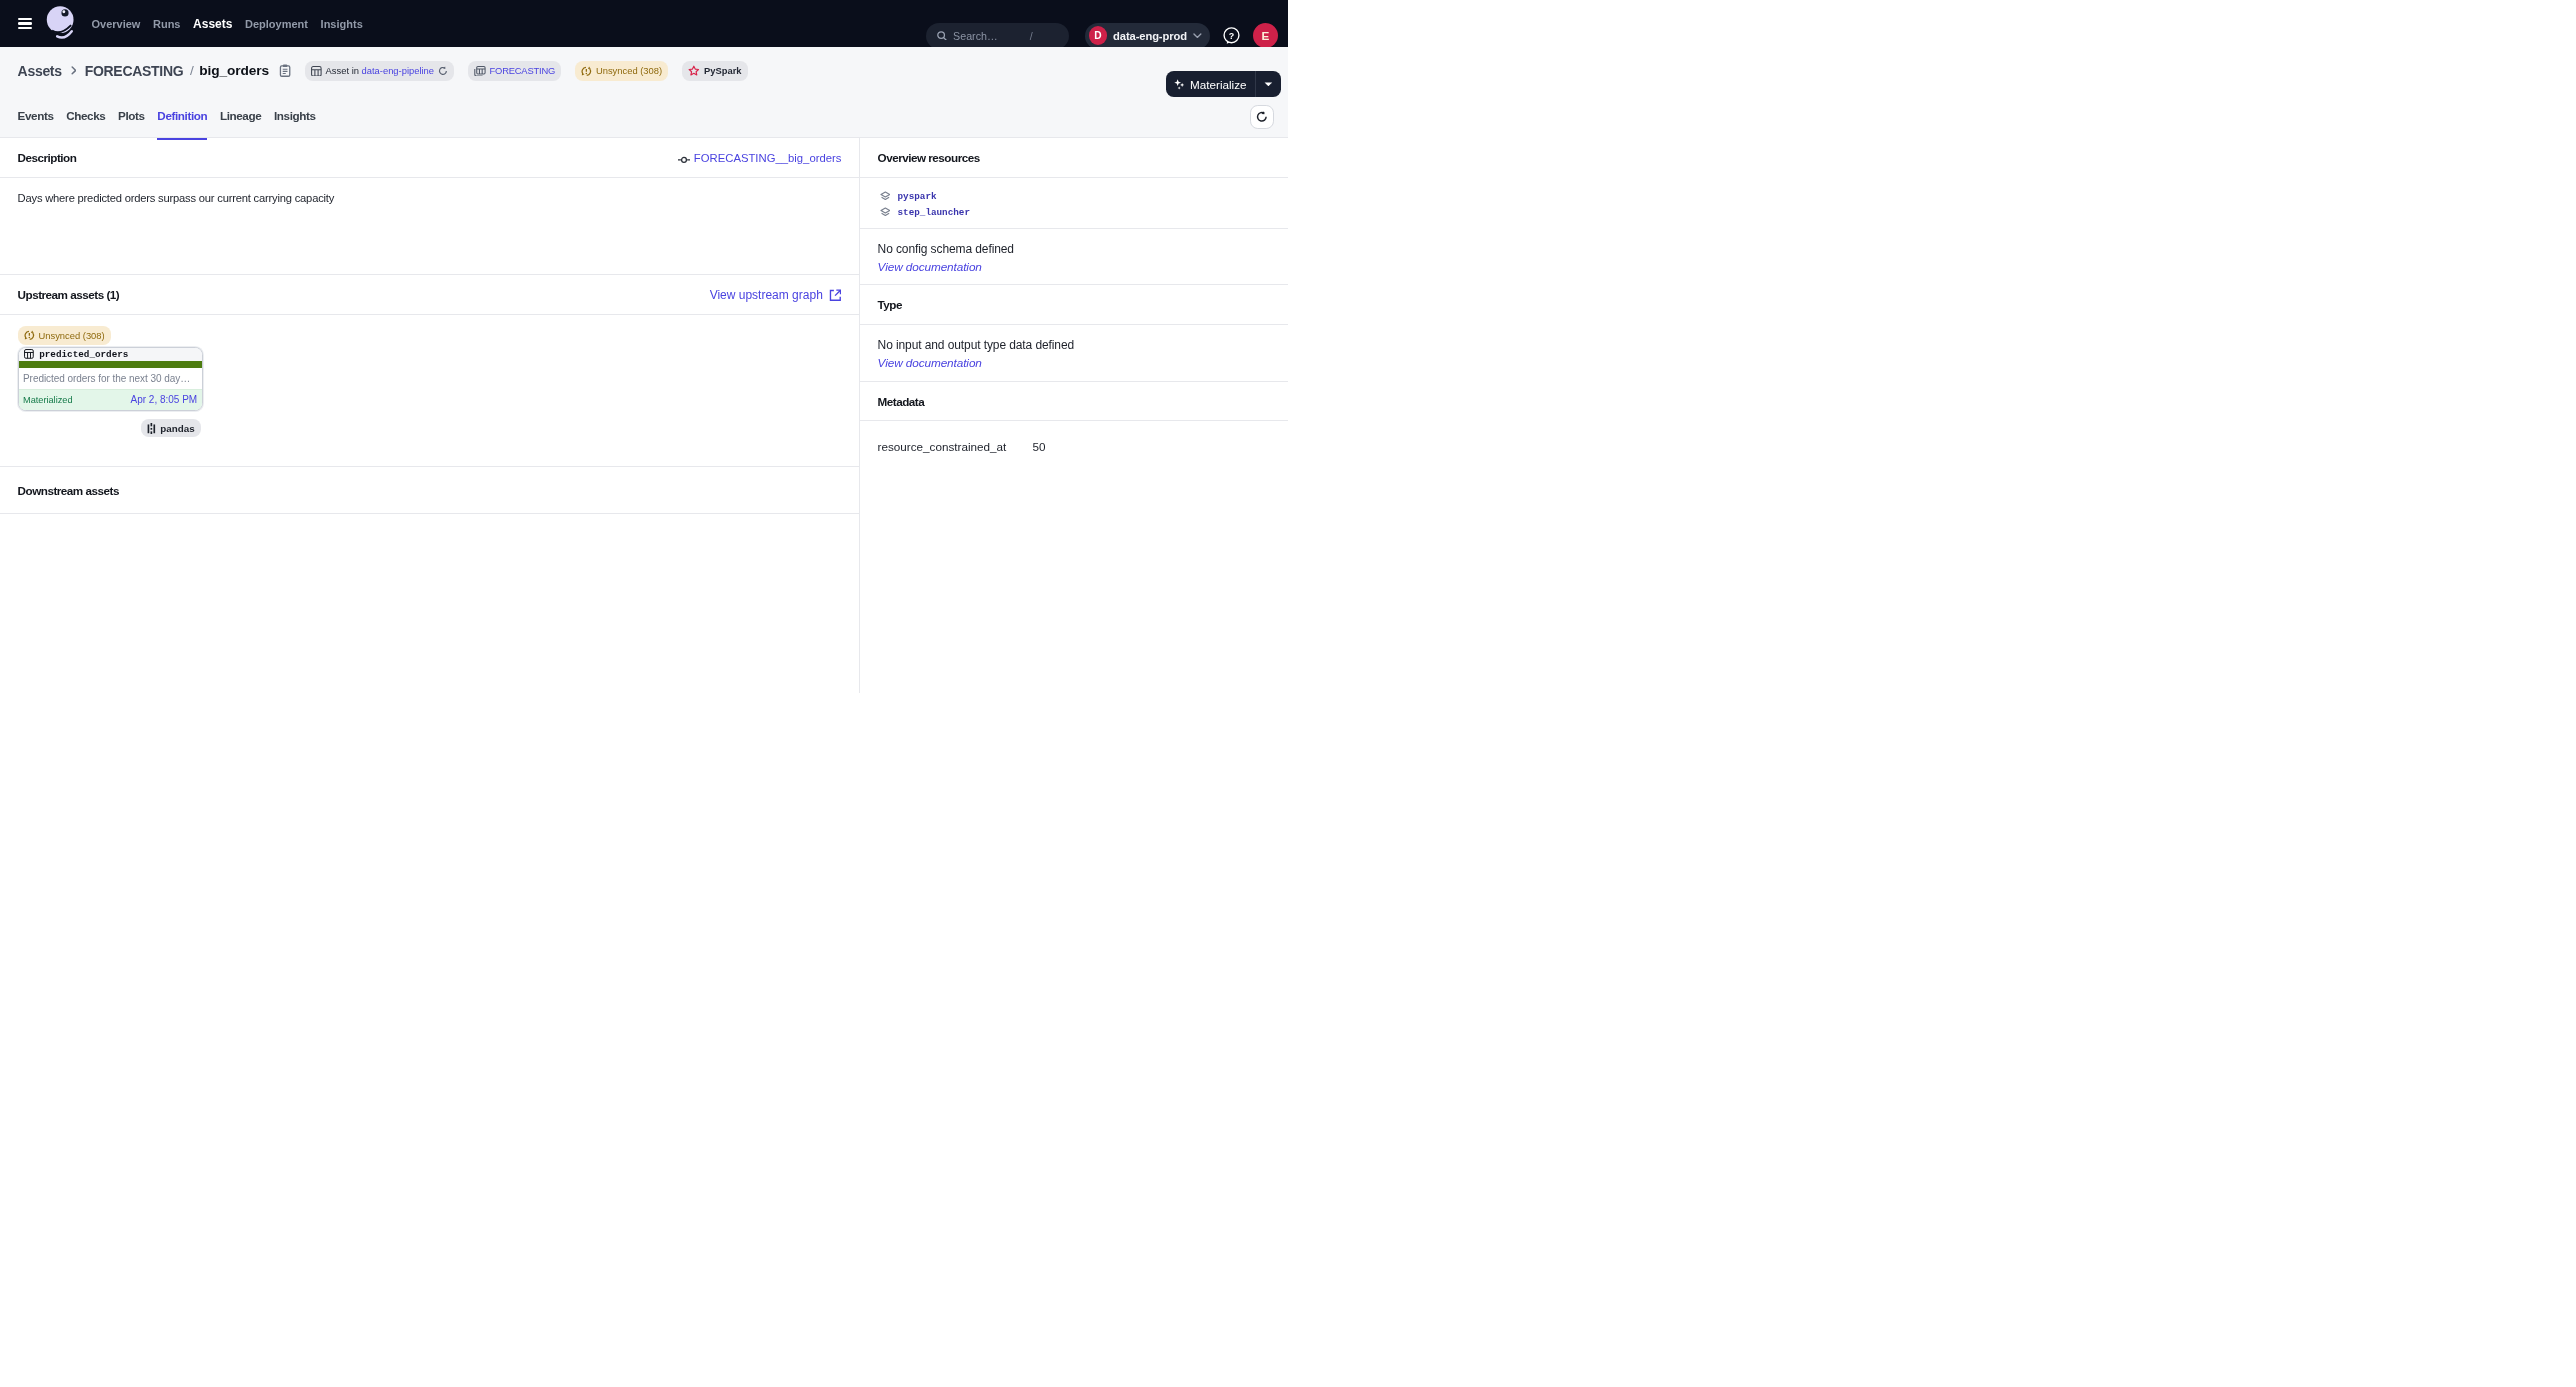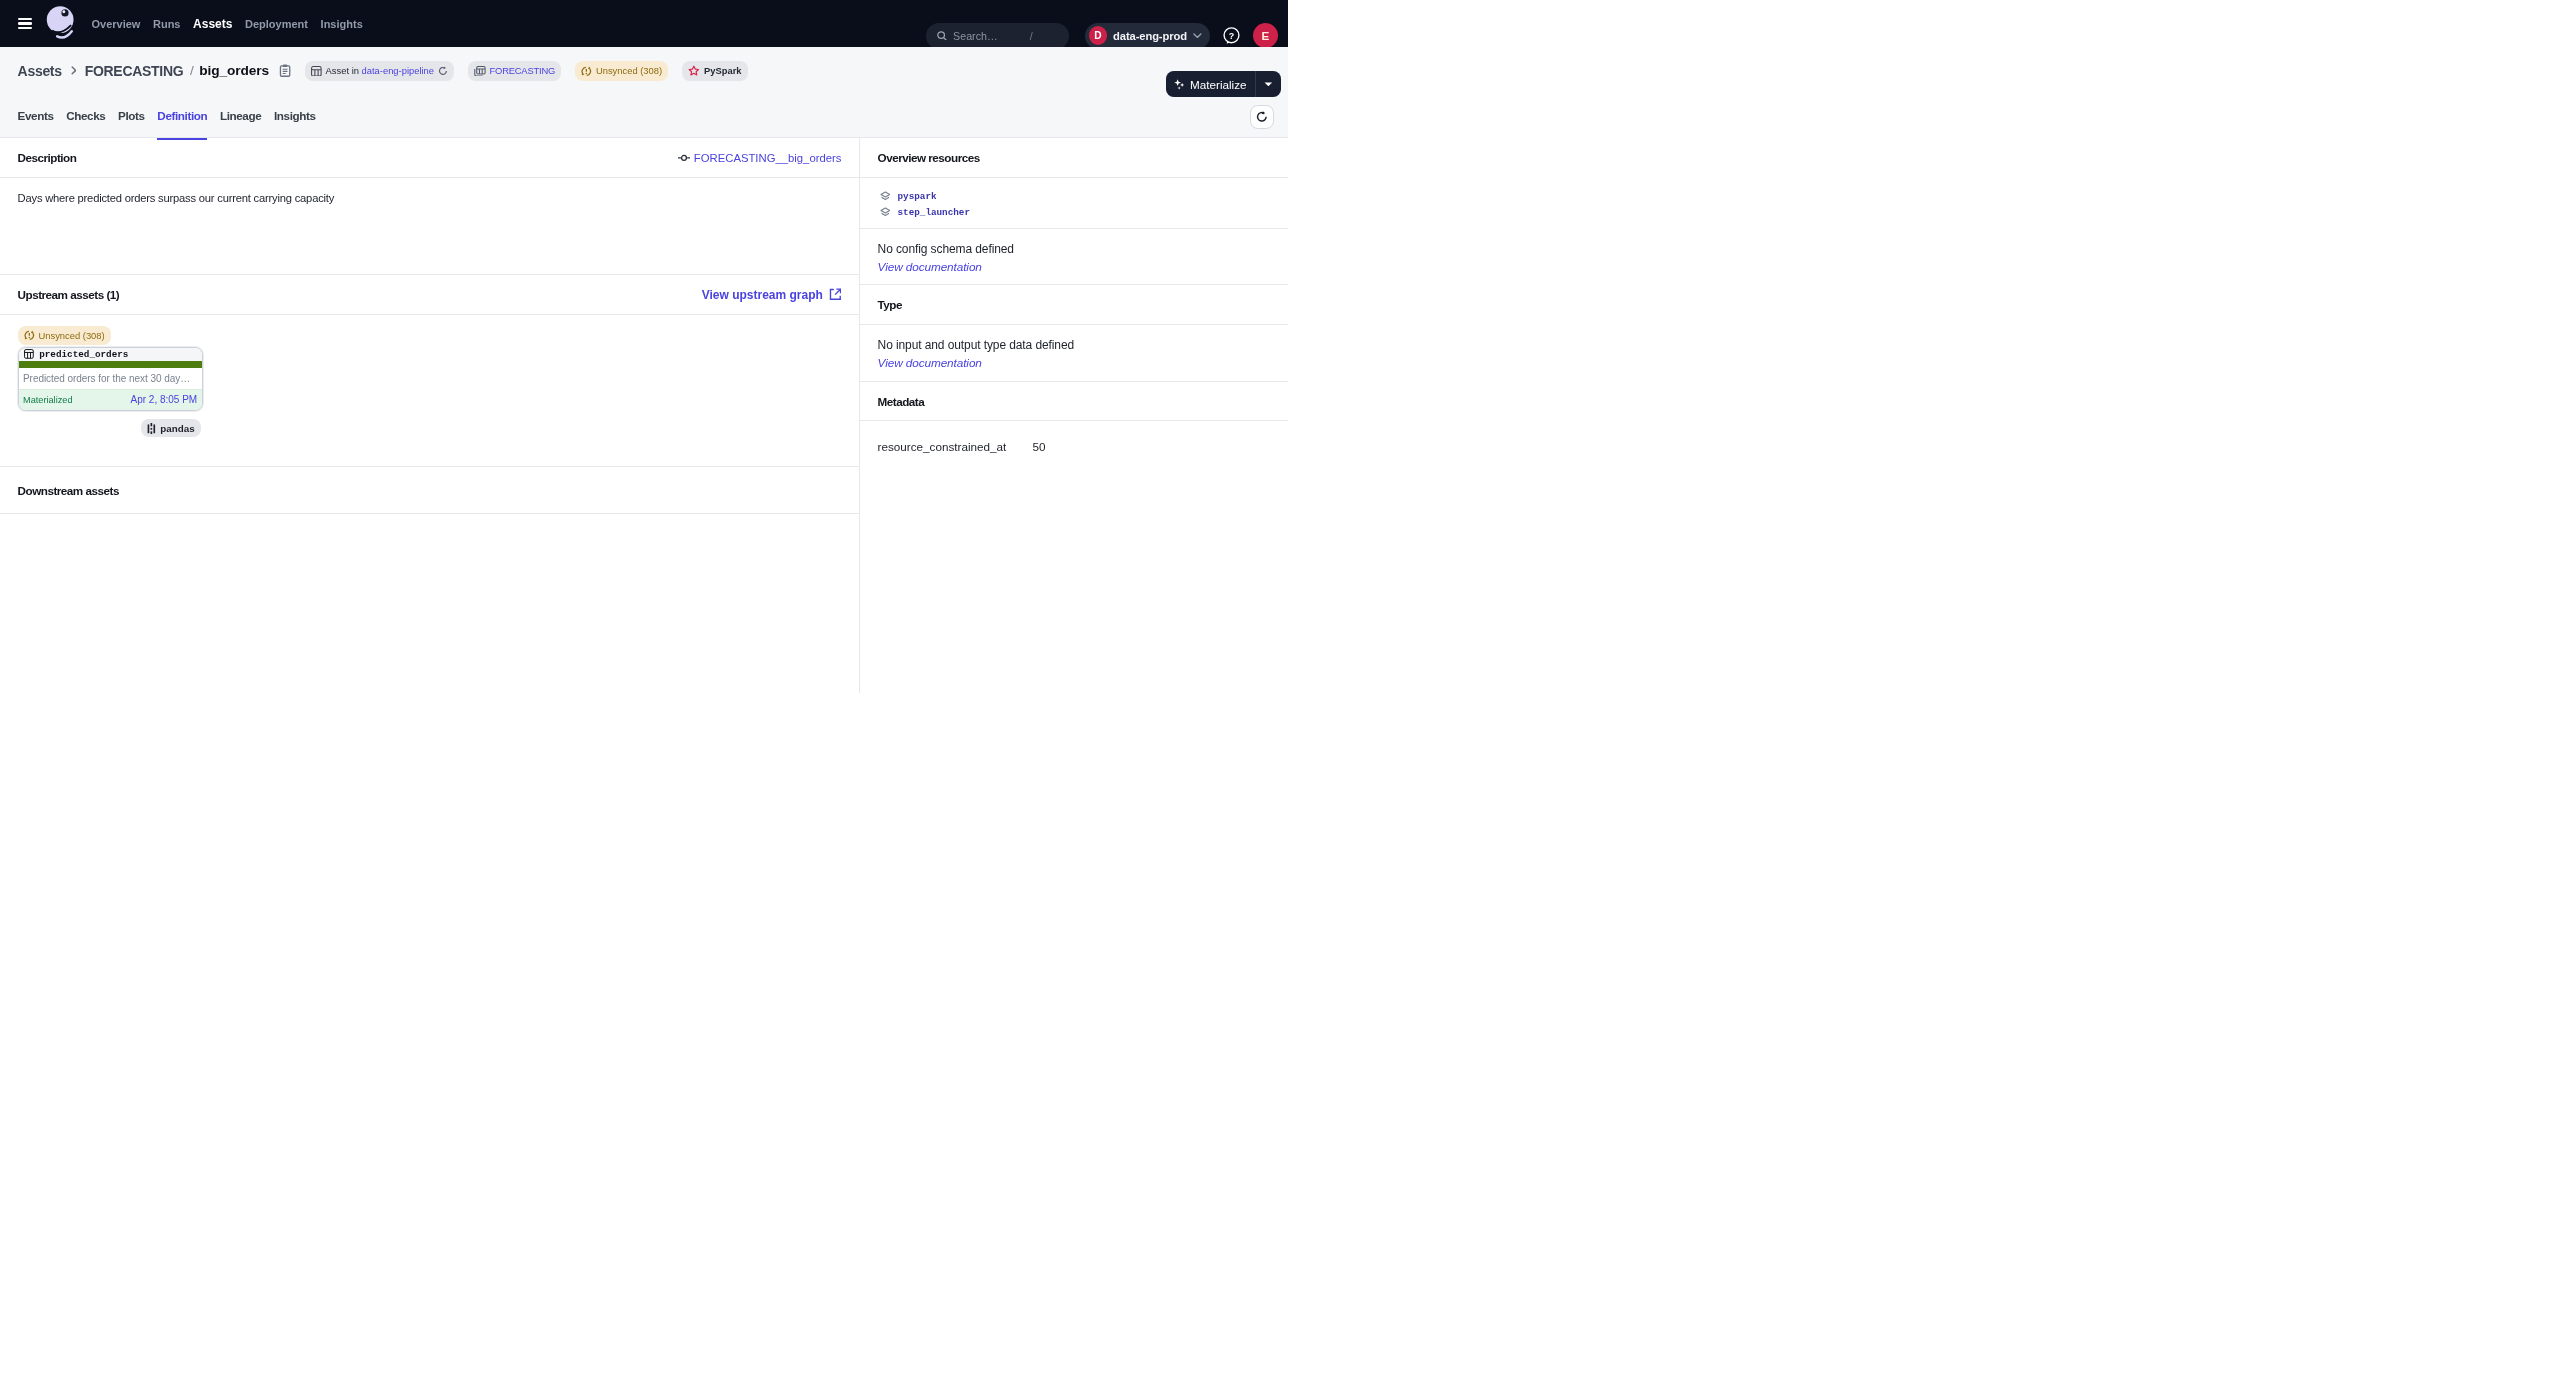--- a/index.html
+++ b/index.html
@@ -41,21 +41,21 @@
 .tab { font-size:11.7px; font-weight:700; color:#394049; letter-spacing:-0.4px; padding-bottom:14.6px; position:relative; }
 .tab.active { color:#4a43e0; }
 .tab.active:after { content:""; position:absolute; left:0; right:0; bottom:-2.9px; height:2.4px; background:#4a43e0; }
 .refreshbtn { position:absolute; right:13.7px; bottom:7.8px; width:24.4px; height:24.4px; background:#fff; border:1px solid #d6d9df; border-radius:7.8px; display:flex; align-items:center; justify-content:center; }
 
 .content { display:flex; border-top:1px solid #e7e8ec; height:556px; }
 .main { width:859px; }
 .side { flex:1; border-left:1px solid #e7e8ec; }
 .sechead { height:40px; border-bottom:1px solid #e7e8ec; display:flex; align-items:center; justify-content:space-between; padding:0 17.6px; }
 .sechead h2 { font-size:11.7px; font-weight:700; color:#13161d; letter-spacing:-0.5px; }
-.ilink { display:flex; align-items:center; gap:5.9px; color:#4a43e0; font-size:11.2px; }
+.ilink { display:flex; align-items:flex-end; gap:5.9px; color:#4a43e0; font-size:11.2px; }
 .descbody { height:97px; border-bottom:1px solid #e7e8ec; padding:13.7px 17.6px; font-size:11.2px; letter-spacing:-0.2px; color:#1d212a; }
 .upbody { height:152px; border-bottom:1px solid #e7e8ec; padding:10.7px 17.6px; }
 .downhead { height:47px; border-bottom:1px solid #e7e8ec; display:flex; align-items:center; padding:0 17.6px; }
 .downhead h2 { font-size:11.7px; font-weight:700; color:#13161d; letter-spacing:-0.5px; }
 
 .ucard { margin-top:1.5px; width:185px; border:1px solid #ccd0d8; border-radius:7.8px; background:#fff; overflow:hidden; box-shadow:0 0 0 1px #eceef1; }
 .uchead { background:#f5f6f8; border-bottom:7px solid #4d7c0f; height:20px; display:flex; align-items:center; gap:4.9px; padding:0 5.9px; font-family:"Liberation Mono",monospace; font-size:9.3px; font-weight:700; color:#11141c; }
 .ucdesc { height:21px; display:flex; align-items:center; padding:0 4.4px; font-size:10px; letter-spacing:-0.05px; color:#7b8290; white-space:nowrap; overflow:hidden; }
 .ucfoot { background:#e3f6e9; border-top:1px solid #d8eedd; height:21px; display:flex; align-items:center; justify-content:space-between; padding:0 4.4px; }
 .ucfoot .mz { color:#157a49; font-size:9.2px; }
@@ -211,21 +211,21 @@
             <path d="M0 4h3M9.4 4h3" stroke="#2a2f38" stroke-width="1.3"></path>
             <circle cx="6.2" cy="4" r="2.5" stroke="#2a2f38" stroke-width="1.3" fill="none"></circle>
           </svg>
           <span style="font-size:11.3px;">FORECASTING__big_orders</span>
         </span>
     </div>
     <div class="descbody">Days where predicted orders surpass our current carrying capacity</div>
     <div class="sechead">
       <h2>Upstream assets (1)</h2>
       <span class="ilink" style="gap:5.9px;">
-          <span style="font-size:12px;font-weight:bold;">View upstream graph</span>
+          <span style="font-size:12px;">View upstream graph</span>
           <svg width="12.7" height="12.7" viewBox="0 0 13 13">
             <path d="M5 1.5 H1.5 V11.5 H11.5 V8" stroke="#4a43e0" stroke-width="1.4" fill="none"></path>
             <path d="M7.5 1.2 H11.8 V5.5" stroke="#4a43e0" stroke-width="1.4" fill="none"></path>
             <path d="M11.5 1.5 L6.2 6.8" stroke="#4a43e0" stroke-width="1.4"></path>
           </svg>
         </span>
     </div>
     <div class="upbody">
       <div class="tag warn" style="display:inline-flex;">
           <svg width="10.7" height="10.7" viewBox="0 0 11 11">

